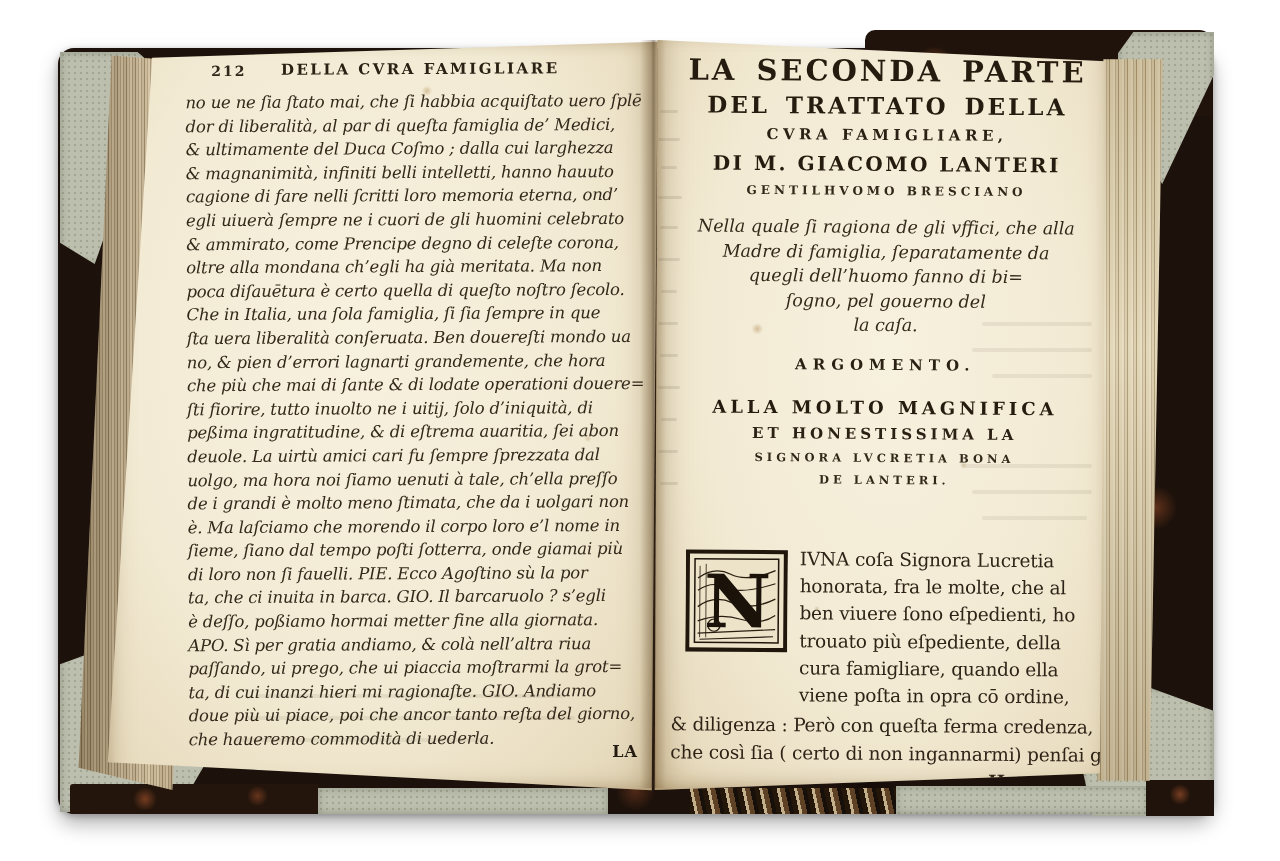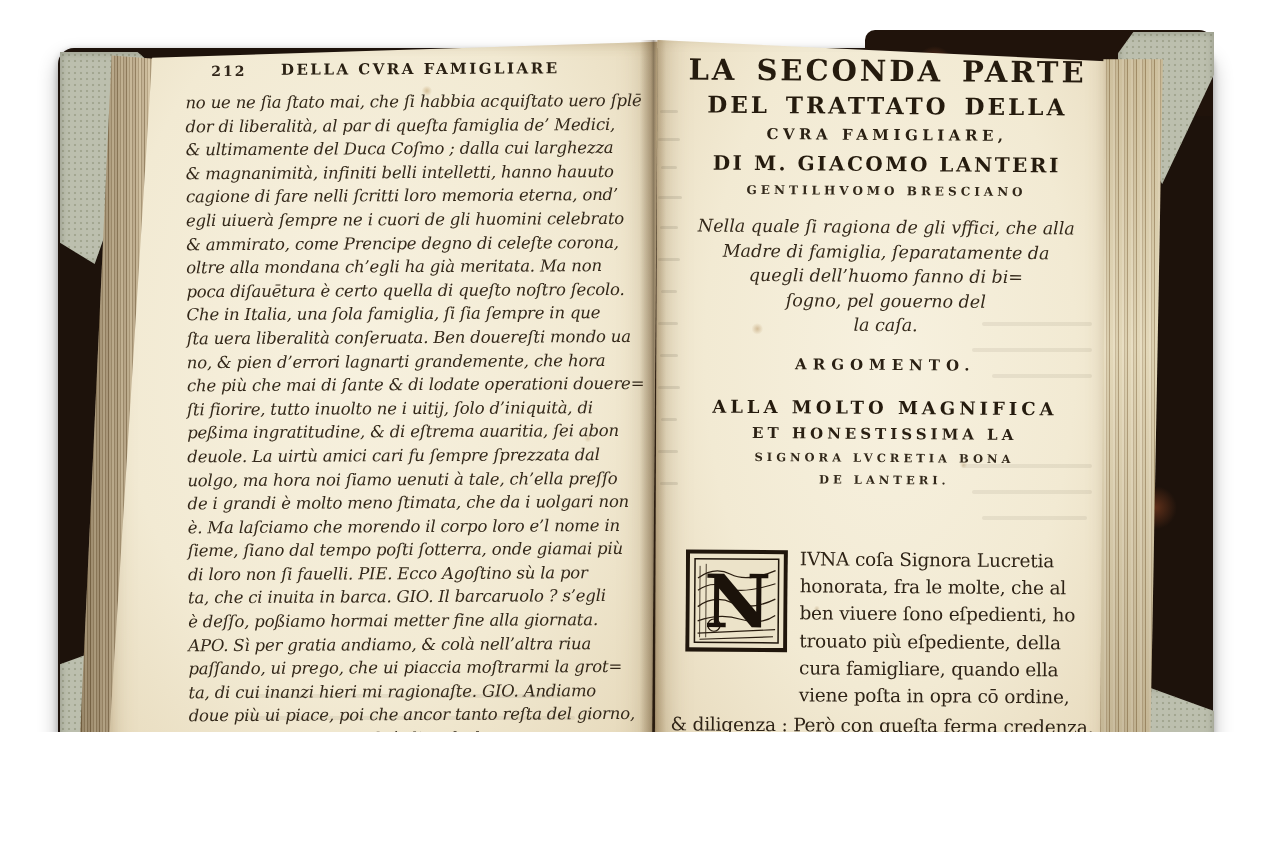--- a/index.html
+++ b/index.html
@@ -1,16 +1,16 @@
 <!DOCTYPE html>
 <html><head>
 <meta charset="utf-8">
 <style>
   html,body{margin:0;padding:0;background:#ffffff;}
-  .stage{position:relative;width:1280px;height:732px;background:#ffffff;overflow:hidden;
+  .stage{position:relative;width:1280px;height:861px;background:#ffffff;overflow:hidden;
          font-family:"DejaVu Serif", serif;}
   .abs{position:absolute;}
 
   
   .cover{
     left:58px;top:48px;width:1155px;height:766px;border-radius:16px;
     background-color:#1d120b;
     background-image:
       radial-gradient(circle 38px at 12% 18%, rgba(122,62,34,.85), rgba(122,62,34,0) 70%),
       radial-gradient(circle 46px at 88% 30%, rgba(140,75,40,.8), rgba(140,75,40,0) 70%),

